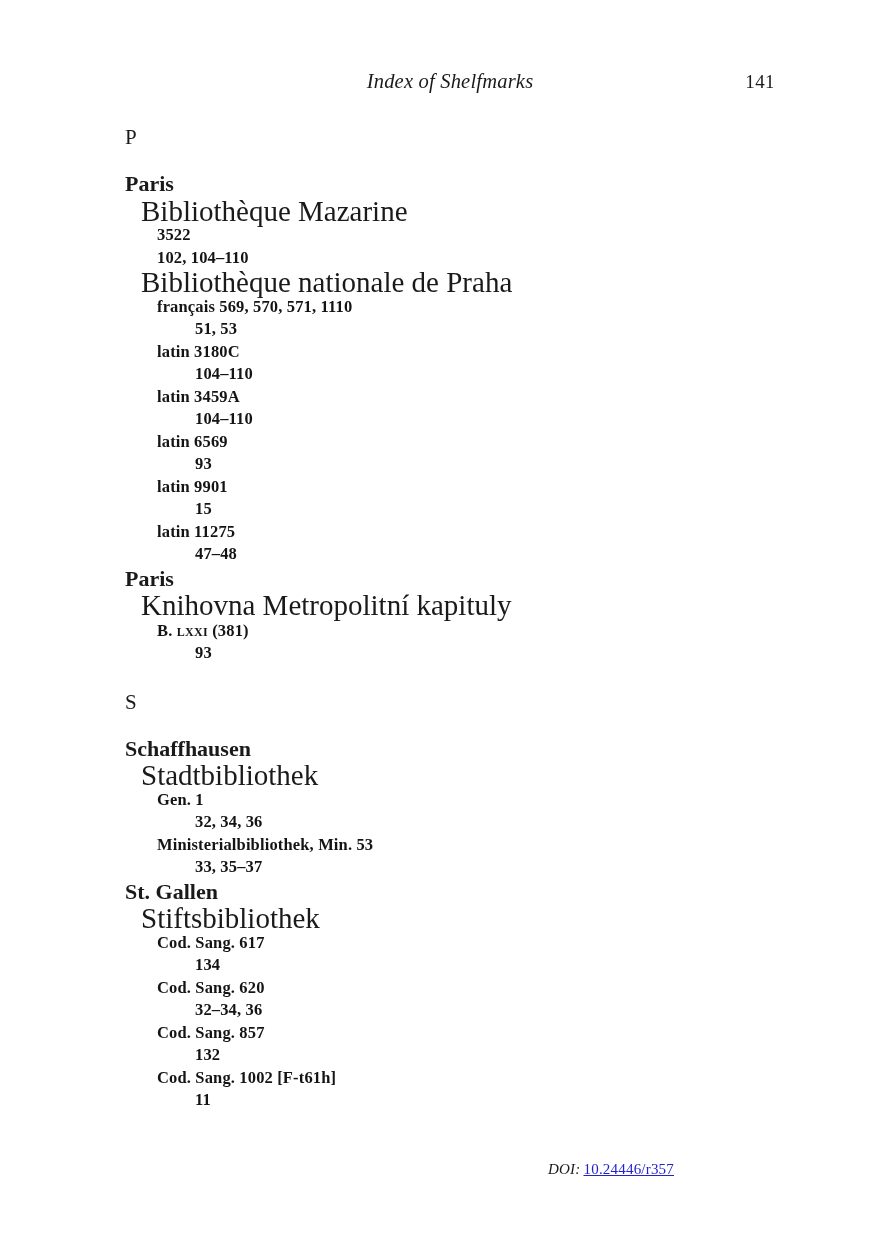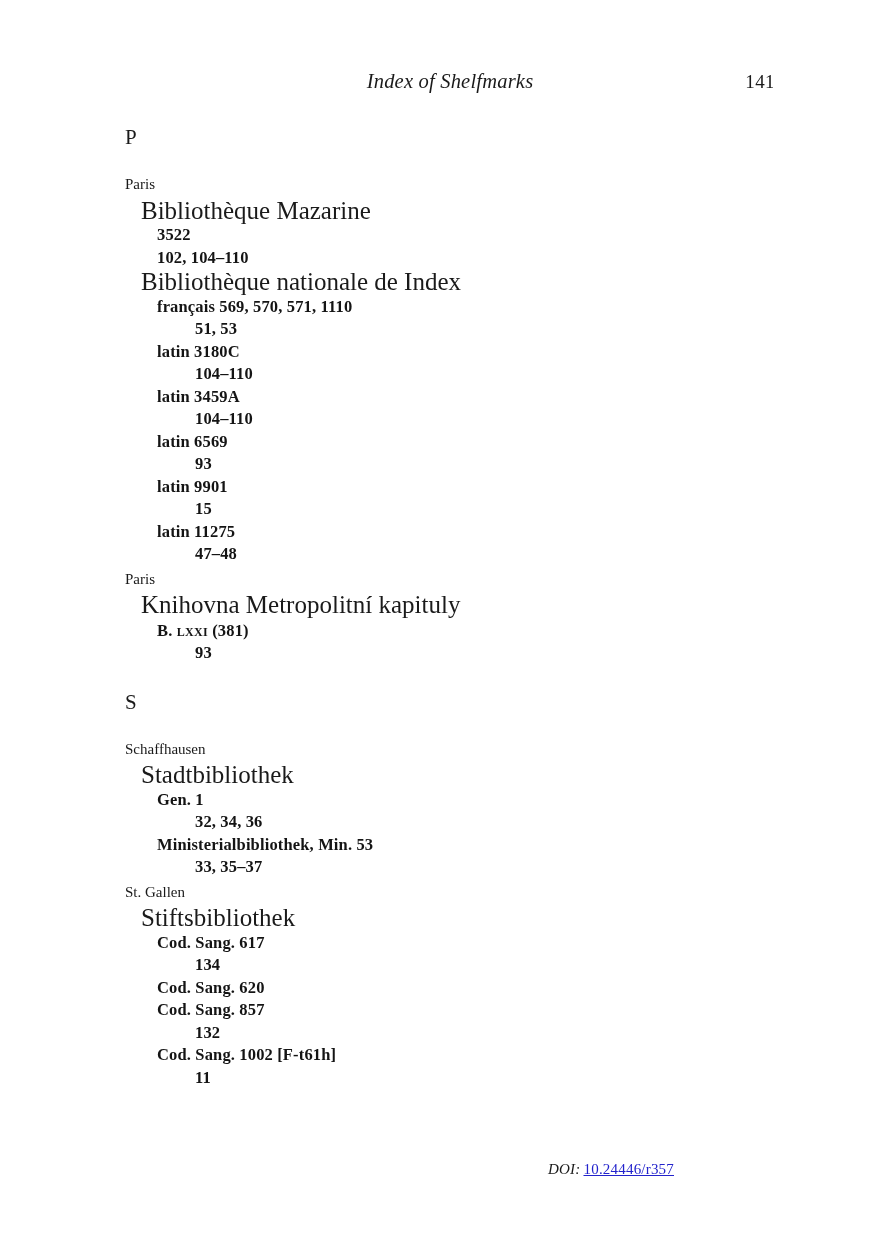--- a/index.html
+++ b/index.html
@@ -66,28 +66,29 @@
   }
 
   .section-gap {
     height: 20px;
   }
   .section-block + .section-block {
     margin-top: 22px;
   }
 
   .entry-city {
-    font-size: 15px;
+    font-size: 22px;
     line-height: 26.5px;
     margin-left: 0px;
     color: #1a1a1a;
     white-space: nowrap;
+    font-weight: bold;
   }
   .entry-library {
-    font-size: 25px;
+    font-size: 29px;
     line-height: 26.5px;
     margin-left: 16px;
     color: #1a1a1a;
     white-space: nowrap;
   }
   .entry-shelfmark {
     font-size: 16.5px;
     font-weight: bold;
     line-height: 22.5px;
     margin-left: 32px;
@@ -147,21 +148,21 @@
   </div>
 
   <div class="index-body">
       <div class="section-block">
         <div class="section-letter">P</div>
         <div class="section-gap"></div>
         <div class="entry-city">Paris</div>
         <div class="entry-library">Bibliothèque Mazarine</div>
         <div class="entry-shelfmark">3522</div>
         <div class="entry-pages flush">102, 104–110</div>
-        <div class="entry-library">Bibliothèque nationale de Index</div>
+        <div class="entry-library">Bibliothèque nationale de Praha</div>
         <div class="entry-shelfmark">français 569, 570, 571, 1110</div>
         <div class="entry-pages">51, 53</div>
         <div class="entry-shelfmark">latin 3180C</div>
         <div class="entry-pages">104–110</div>
         <div class="entry-shelfmark">latin 3459A</div>
         <div class="entry-pages">104–110</div>
         <div class="entry-shelfmark">latin 6569</div>
         <div class="entry-pages">93</div>
         <div class="entry-shelfmark">latin 9901</div>
         <div class="entry-pages">15</div>
@@ -179,20 +180,21 @@
         <div class="entry-library">Stadtbibliothek</div>
         <div class="entry-shelfmark">Gen. 1</div>
         <div class="entry-pages">32, 34, 36</div>
         <div class="entry-shelfmark">Ministerialbibliothek, Min. 53</div>
         <div class="entry-pages">33, 35–37</div>
         <div class="entry-city">St. Gallen</div>
         <div class="entry-library">Stiftsbibliothek</div>
         <div class="entry-shelfmark">Cod. Sang. 617</div>
         <div class="entry-pages">134</div>
         <div class="entry-shelfmark">Cod. Sang. 620</div>
+        <div class="entry-pages">32–34, 36</div>
         <div class="entry-shelfmark">Cod. Sang. 857</div>
         <div class="entry-pages">132</div>
         <div class="entry-shelfmark">Cod. Sang. 1002 [F-t61h]</div>
         <div class="entry-pages">11</div>
       </div>
     </div>
 
   <div class="doi-footer">
     <span class="doi-label">DOI:</span><a class="doi-link" href="#">10.24446/r357</a>
   </div>

